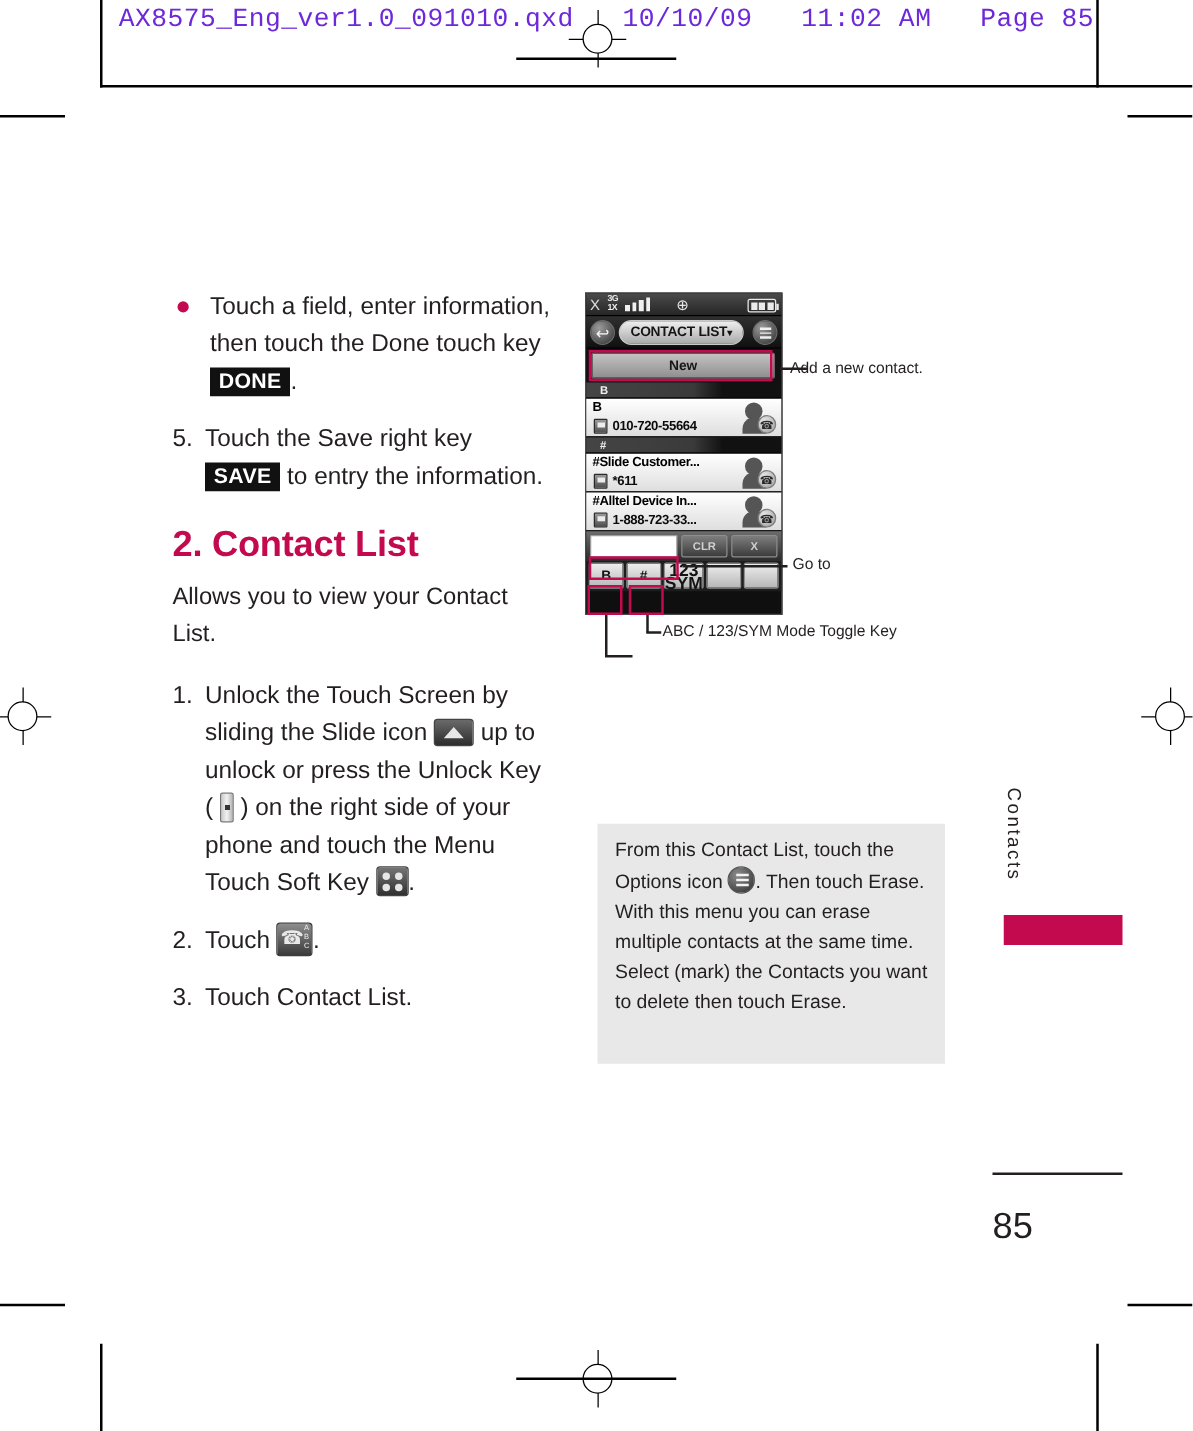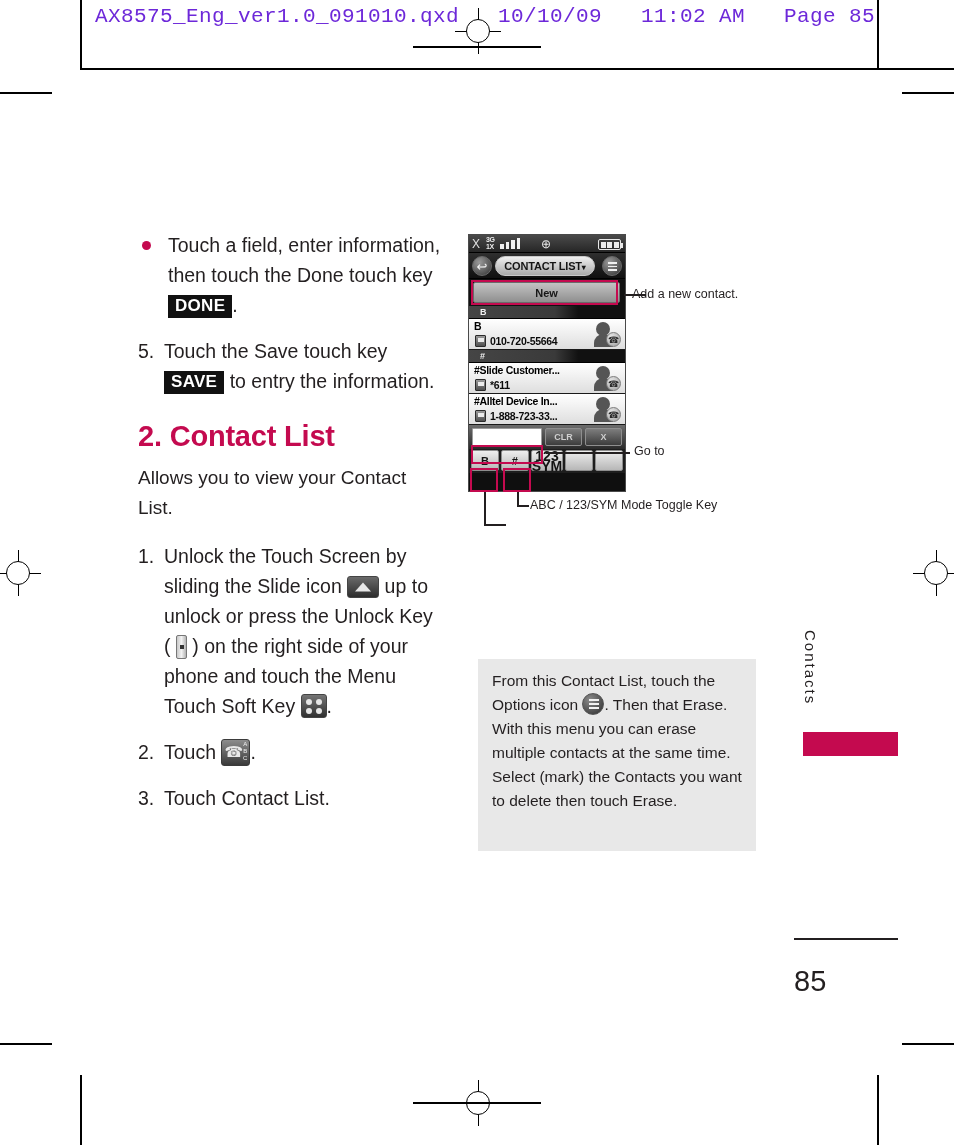--- a/index.html
+++ b/index.html
@@ -491,21 +491,21 @@
 
   <div class="colL">
 
     <div class="bullet-item">
       <span class="dot"></span>
       <span>Touch a field, enter information, then touch the Done touch key </span><span class="keycap">DONE</span><span>.</span>
     </div>
 
     <div class="num-item">
       <span class="num">5.</span>
-      <span>Touch the Save touch key </span><span class="keycap">SAVE</span><span> to entry the information.</span>
+      <span>Touch the Save right key </span><span class="keycap">SAVE</span><span> to entry the information.</span>
     </div>
 
     <h2 class="sect">2. Contact List</h2>
 
     <p class="body-p">Allows you to view your Contact List.</p>
 
     <div class="num-item">
       <span class="num">1.</span>
       <span>Unlock the Touch Screen by sliding the Slide icon </span><span class="chip chip-slide"><span class="tri"></span></span><span> up to unlock or press the Unlock Key ( </span><span class="chip chip-unlock"><span class="nub"></span></span><span> ) on the right side of your phone and touch the Menu Touch Soft Key </span><span class="chip chip-menu"><i></i><i></i><i></i><i></i></span><span>.</span>
     </div>
@@ -629,21 +629,21 @@
 
   <div class="leader" style="left:517px;top:492px;width:1.5px;height:14px"></div>
   <div class="leader" style="left:517px;top:505px;width:12px;height:1.5px"></div>
   <div class="callout" style="left:530px;top:498px;">ABC / 123/SYM Mode Toggle Key</div>
 
   <div class="leader" style="left:484px;top:492px;width:1.5px;height:33px"></div>
   <div class="leader" style="left:484px;top:524px;width:22px;height:1.5px"></div>
 
   <div class="notebox">
     <p>
-      <span>From this Contact List, touch the Options icon </span><span class="chip chip-options"><span class="ln"></span><span class="ln"></span><span class="ln"></span></span><span>. Then that </span><b class="bold">Erase</b><span>. With this menu you can erase multiple contacts at the same time. Select (mark) the Contacts you want to delete then touch Erase.</span>
+      <span>From this Contact List, touch the Options icon </span><span class="chip chip-options"><span class="ln"></span><span class="ln"></span><span class="ln"></span></span><span>. Then touch </span><b class="bold">Erase</b><span>. With this menu you can erase multiple contacts at the same time. Select (mark) the Contacts you want to delete then touch Erase.</span>
     </p>
   </div>
 
 
   <div class="vtab-text">Contacts</div>
   <div class="vtab-block"></div>
 
   <div class="pg-rule"></div>
   <div class="pg-num">85</div>
 

